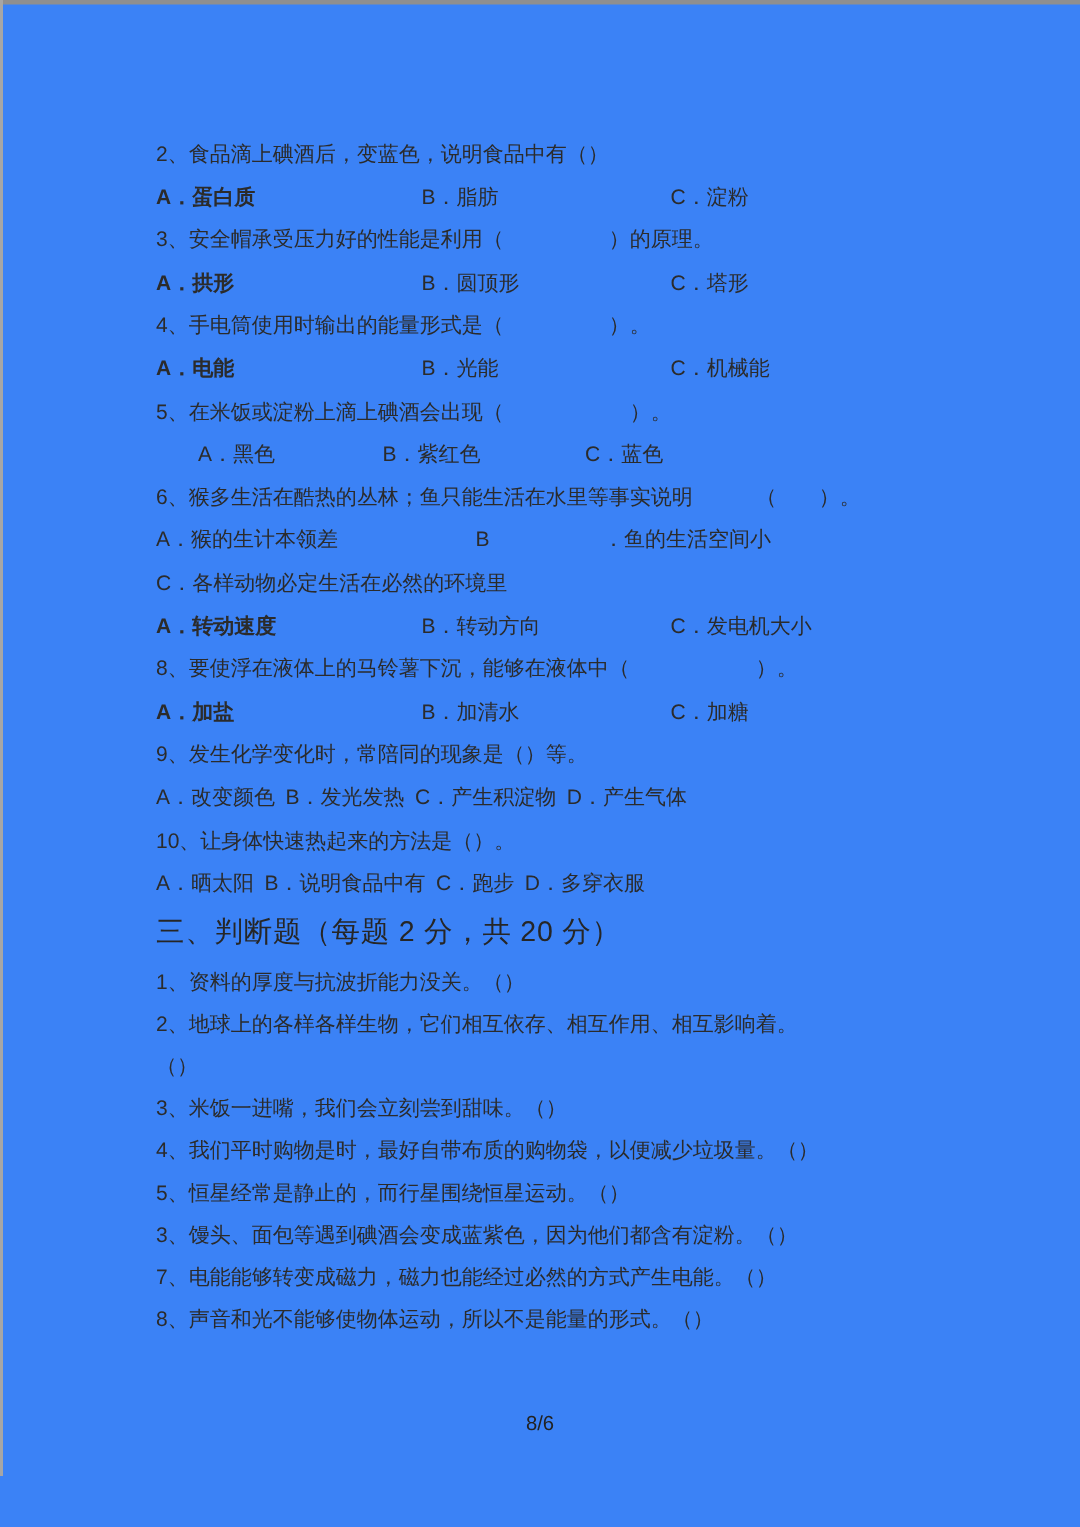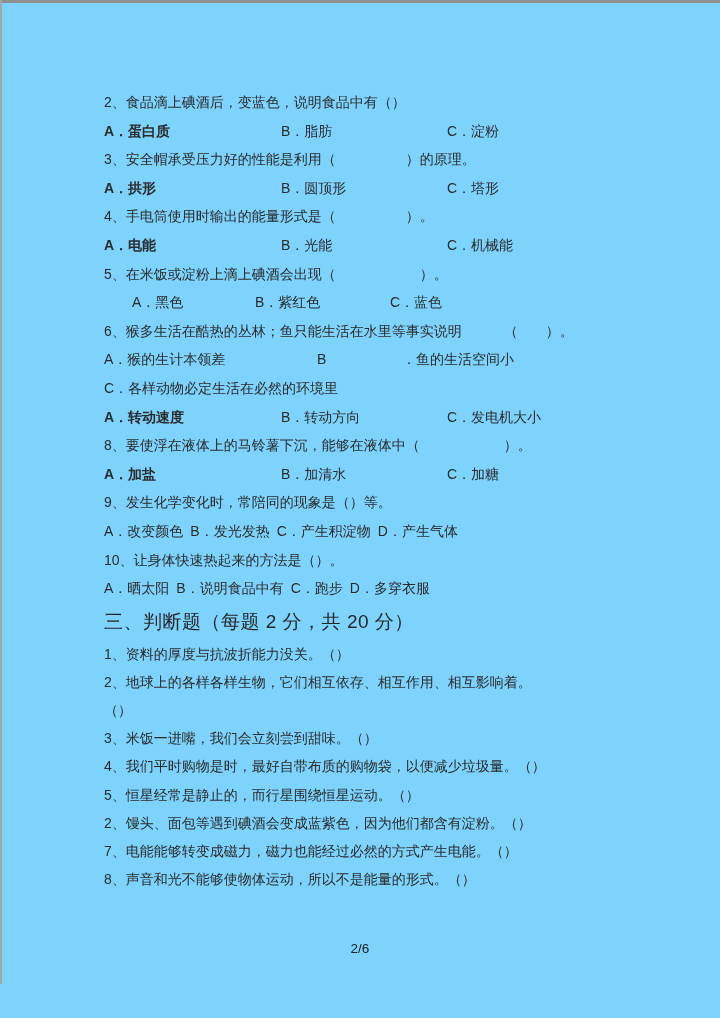--- a/index.html
+++ b/index.html
@@ -1,19 +1,19 @@
 <!DOCTYPE html>
 <html><head>
 <meta charset="utf-8">
 <style>
   html,body{margin:0;padding:0;background:#fff;}
   .page{
     position:relative;
     width:720px;height:1018px;
-    background:#7dd3fc;
+    background:#3b82f6;
     font-family:"Liberation Sans","DejaVu Sans",sans-serif;
     color:#2b2b2b;
     overflow:hidden;
   }
   .edge-top{position:absolute;top:0;left:0;width:720px;height:3px;background:#8f8f8f;}
   .edge-left{position:absolute;top:0;left:0;width:2px;height:984px;background:#a6a6a6;}
   .content{position:absolute;top:88px;left:104px;width:590px;}
   .ln{height:28.6px;line-height:28.6px;font-size:14px;white-space:nowrap;}
   .jln{height:28.2px;line-height:28.2px;font-size:14px;white-space:nowrap;}
   .opts .o{display:inline-block;}
@@ -85,20 +85,20 @@
     </div>
 
     <div class="sec-header">三、判断题（每题 2 分，共 20 分）</div>
 
     <div class="jln">1、资料的厚度与抗波折能力没关。（）</div>
     <div class="jln">2、地球上的各样各样生物，它们相互依存、相互作用、相互影响着。</div>
     <div class="jln">（）</div>
     <div class="jln">3、米饭一进嘴，我们会立刻尝到甜味。（）</div>
     <div class="jln">4、我们平时购物是时，最好自带布质的购物袋，以便减少垃圾量。（）</div>
     <div class="jln">5、恒星经常是静止的，而行星围绕恒星运动。（）</div>
-    <div class="jln">2、馒头、面包等遇到碘酒会变成蓝紫色，因为他们都含有淀粉。（）</div>
+    <div class="jln">3、馒头、面包等遇到碘酒会变成蓝紫色，因为他们都含有淀粉。（）</div>
     <div class="jln">7、电能能够转变成磁力，磁力也能经过必然的方式产生电能。（）</div>
     <div class="jln">8、声音和光不能够使物体运动，所以不是能量的形式。（）</div>
 
   </div>
 
-  <div class="pagenum">2/6</div>
+  <div class="pagenum">8/6</div>
 </div>
 
 </body></html>

